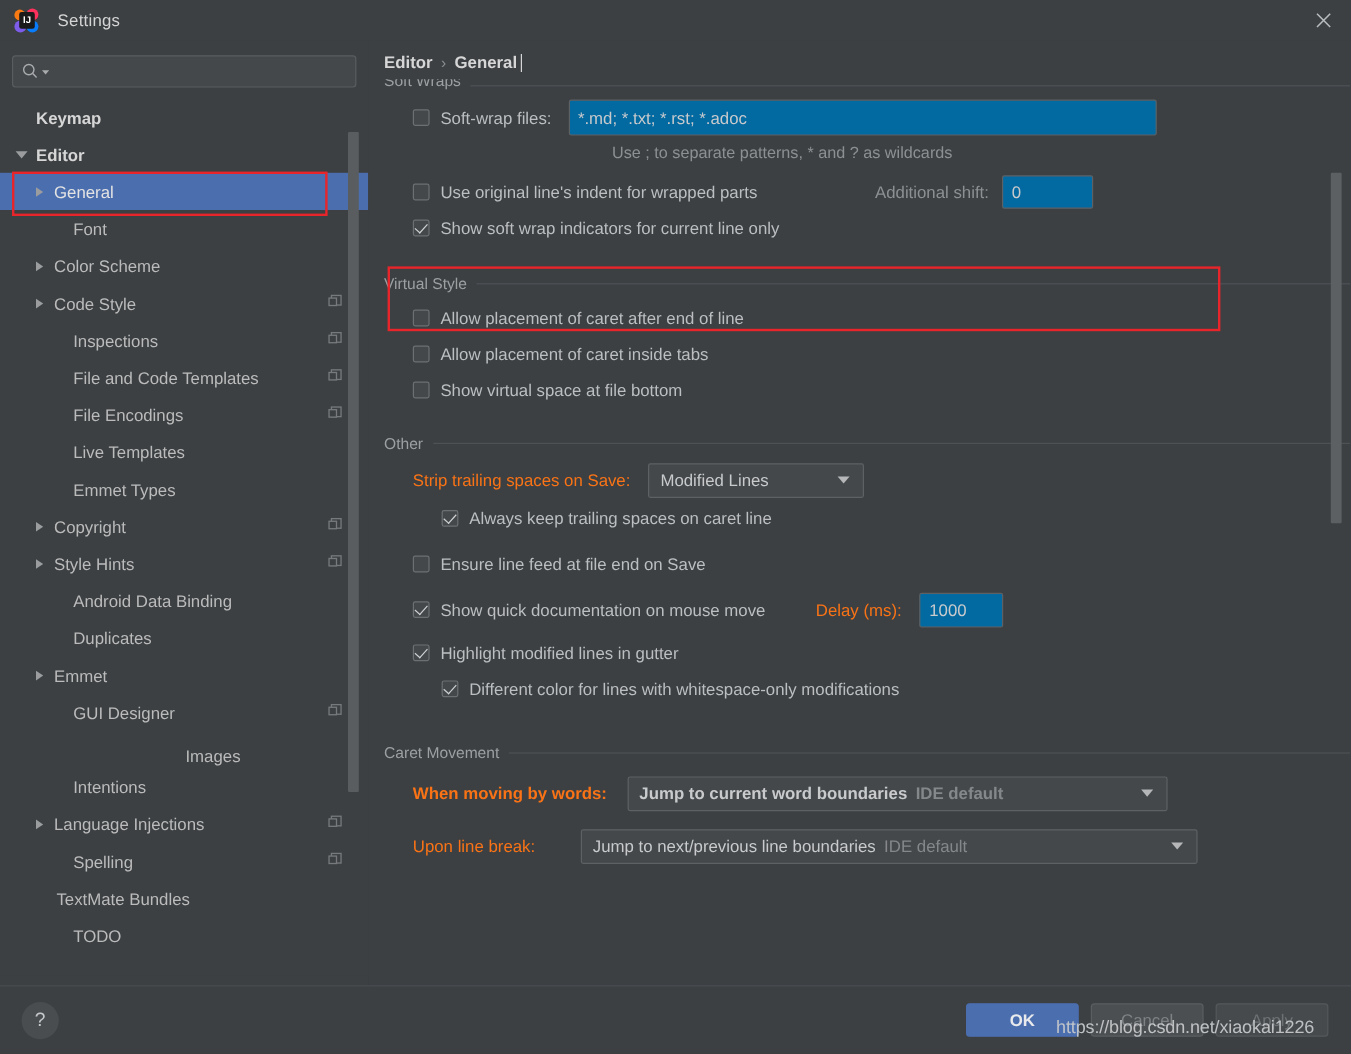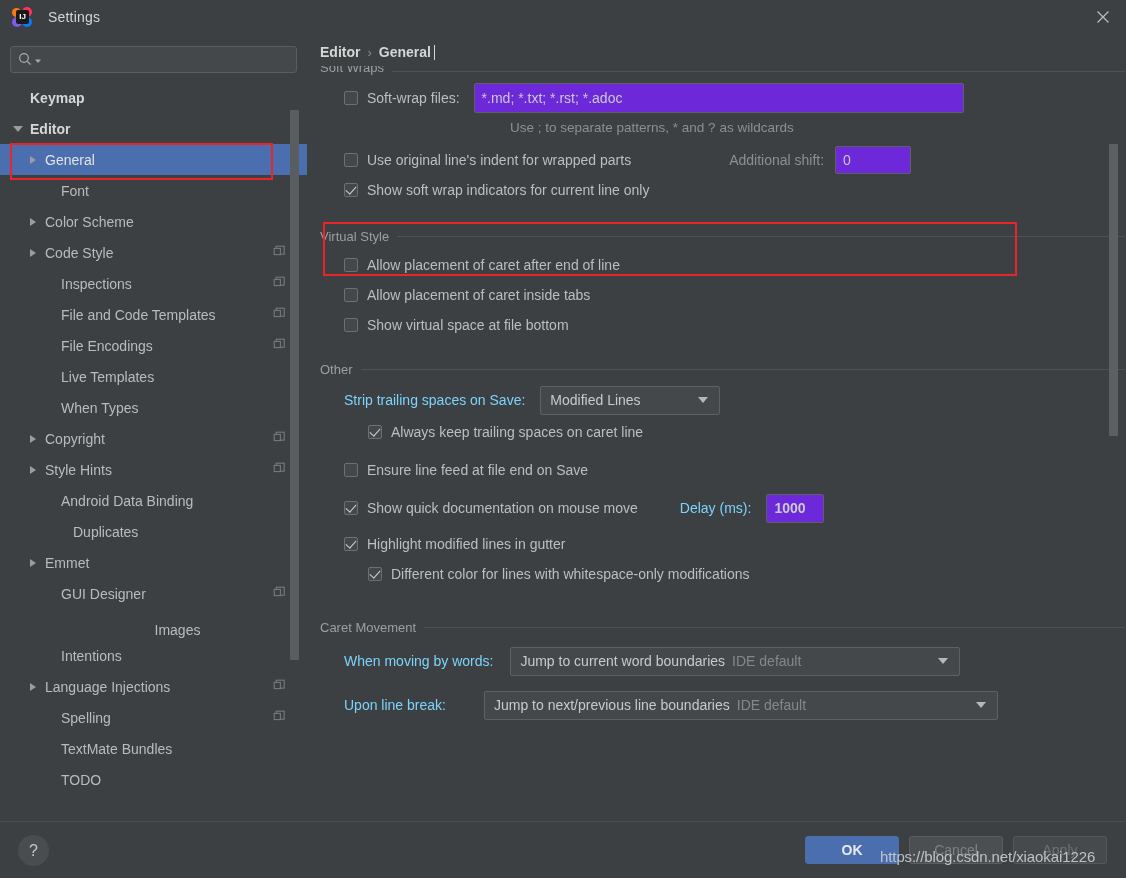--- a/index.html
+++ b/index.html
@@ -140,25 +140,25 @@
     border: 1px solid #6d7073; border-radius: 2px; background: #45484a;
     position: relative; cursor: pointer;
   }
   .cb.checked::after {
     content: ""; position: absolute; left: 3px; top: 0px;
     width: 5px; height: 9px;
     border: solid #cfd1d3; border-width: 0 1.8px 1.8px 0;
     transform: rotate(42deg);
   }
   .cb-label { margin-left: 9px; font-size: 14px; color: #bcbec0; white-space: nowrap; }
-  .plain-label { font-size: 14px; color: #7dd3fc; white-space: nowrap; }
+  .plain-label { font-size: 14px; color: #f97316; white-space: nowrap; }
   .hint { font-size: 13.5px; color: #8d9093; }
 
   .txtfield {
-    border: 1px solid #5e6164; background: #6d28d9; color: #c8cacc;
+    border: 1px solid #5e6164; background: #0369a1; color: #c8cacc;
     font-size: 14px; font-family: "Liberation Sans", sans-serif;
     height: 28px; padding: 0 7px; outline: none; border-radius: 2px;
     display: flex; align-items: center;
   }
   .combo {
     border: 1px solid #5e6164; background: #45484a; color: #c8cacc;
     height: 29px; border-radius: 2px;
     display: flex; align-items: center; padding: 0 0 0 9px;
     font-size: 14px; cursor: pointer; position: relative;
   }
@@ -315,21 +315,21 @@
               <rect x="3.2" y="1.2" width="8" height="8" fill="none" stroke="#9b9d9f" stroke-width="1.1"></rect>
               <rect x="1.2" y="3.4" width="6.2" height="6.2" fill="#3c4043" stroke="#9b9d9f" stroke-width="1.1"></rect>
             </svg></span>
         </div>
         <div class="tree-row" style="padding-left: 42px;">
           <span class="tree-arrow"></span>
           <span class="tree-label">Live Templates</span>
         </div>
         <div class="tree-row" style="padding-left: 42px;">
           <span class="tree-arrow"></span>
-          <span class="tree-label">When Types</span>
+          <span class="tree-label">Emmet Types</span>
         </div>
         <div class="tree-row" style="padding-left: 26px;">
           <span class="tree-arrow">
             <span class="tri"></span>
           </span>
           <span class="tree-label">Copyright</span>
           <span class="tree-badge"><svg width="13" height="13" viewBox="0 0 13 13">
               <rect x="3.2" y="1.2" width="8" height="8" fill="none" stroke="#9b9d9f" stroke-width="1.1"></rect>
               <rect x="1.2" y="3.4" width="6.2" height="6.2" fill="#3c4043" stroke="#9b9d9f" stroke-width="1.1"></rect>
             </svg></span>
@@ -341,21 +341,21 @@
           <span class="tree-label">Style Hints</span>
           <span class="tree-badge"><svg width="13" height="13" viewBox="0 0 13 13">
               <rect x="3.2" y="1.2" width="8" height="8" fill="none" stroke="#9b9d9f" stroke-width="1.1"></rect>
               <rect x="1.2" y="3.4" width="6.2" height="6.2" fill="#3c4043" stroke="#9b9d9f" stroke-width="1.1"></rect>
             </svg></span>
         </div>
         <div class="tree-row" style="padding-left: 42px;">
           <span class="tree-arrow"></span>
           <span class="tree-label">Android Data Binding</span>
         </div>
-        <div class="tree-row" style="padding-left: 54px;">
+        <div class="tree-row" style="padding-left: 42px;">
           <span class="tree-arrow"></span>
           <span class="tree-label">Duplicates</span>
         </div>
         <div class="tree-row" style="padding-left: 26px;">
           <span class="tree-arrow">
             <span class="tri"></span>
           </span>
           <span class="tree-label">Emmet</span>
         </div>
         <div class="tree-row" style="padding-left: 42px;">
@@ -385,21 +385,21 @@
             </svg></span>
         </div>
         <div class="tree-row" style="padding-left: 42px;">
           <span class="tree-arrow"></span>
           <span class="tree-label">Spelling</span>
           <span class="tree-badge"><svg width="13" height="13" viewBox="0 0 13 13">
               <rect x="3.2" y="1.2" width="8" height="8" fill="none" stroke="#9b9d9f" stroke-width="1.1"></rect>
               <rect x="1.2" y="3.4" width="6.2" height="6.2" fill="#3c4043" stroke="#9b9d9f" stroke-width="1.1"></rect>
             </svg></span>
         </div>
-        <div class="tree-row" style="padding-left: 42px;">
+        <div class="tree-row" style="padding-left: 28px;">
           <span class="tree-arrow"></span>
           <span class="tree-label">TextMate Bundles</span>
         </div>
         <div class="tree-row" style="padding-left: 42px;">
           <span class="tree-arrow"></span>
           <span class="tree-label">TODO</span>
         </div>
       </div>
 
     <div class="sb-track"></div>
@@ -482,39 +482,39 @@
 
       <div class="row indent1" style="margin-top:8px;">
         <span class="cb"></span>
         <span class="cb-label">Ensure line feed at file end on Save</span>
       </div>
 
       <div class="row indent1" style="margin-top:8px;">
         <span class="cb checked"></span>
         <span class="cb-label">Show quick documentation on mouse move</span>
         <span class="plain-label" style="margin-left:42px;">Delay (ms):</span>
-        <span class="txtfield" style="margin-left:15px; width:58px; height:29px;font-weight:bold;">1000</span>
+        <span class="txtfield" style="margin-left:15px; width:70px; height:29px;">1000</span>
       </div>
 
       <div class="row indent1" style="margin-top:6px;">
         <span class="cb checked"></span>
         <span class="cb-label">Highlight modified lines in gutter</span>
       </div>
 
       <div class="row indent2">
         <span class="cb checked"></span>
         <span class="cb-label">Different color for lines with whitespace-only modifications</span>
       </div>
 
       <div class="section-head" style="margin-top:31px;">
         <span>Caret Movement</span>
         <span class="rule"></span>
       </div>
 
-      <div class="row indent1" style="margin-top:11px;">
+      <div class="row indent1" style="margin-top:11px;font-weight:bold;">
         <span class="plain-label">When moving by words:</span>
         <span class="combo" style="margin-left:17px; width:450px;">
           <span>Jump to current word boundaries</span>
           <span class="dim">IDE default</span>
           <span class="arrow"></span>
         </span>
       </div>
 
       <div class="row indent1" style="margin-top:14px;">
         <span class="plain-label">Upon line break:</span>

